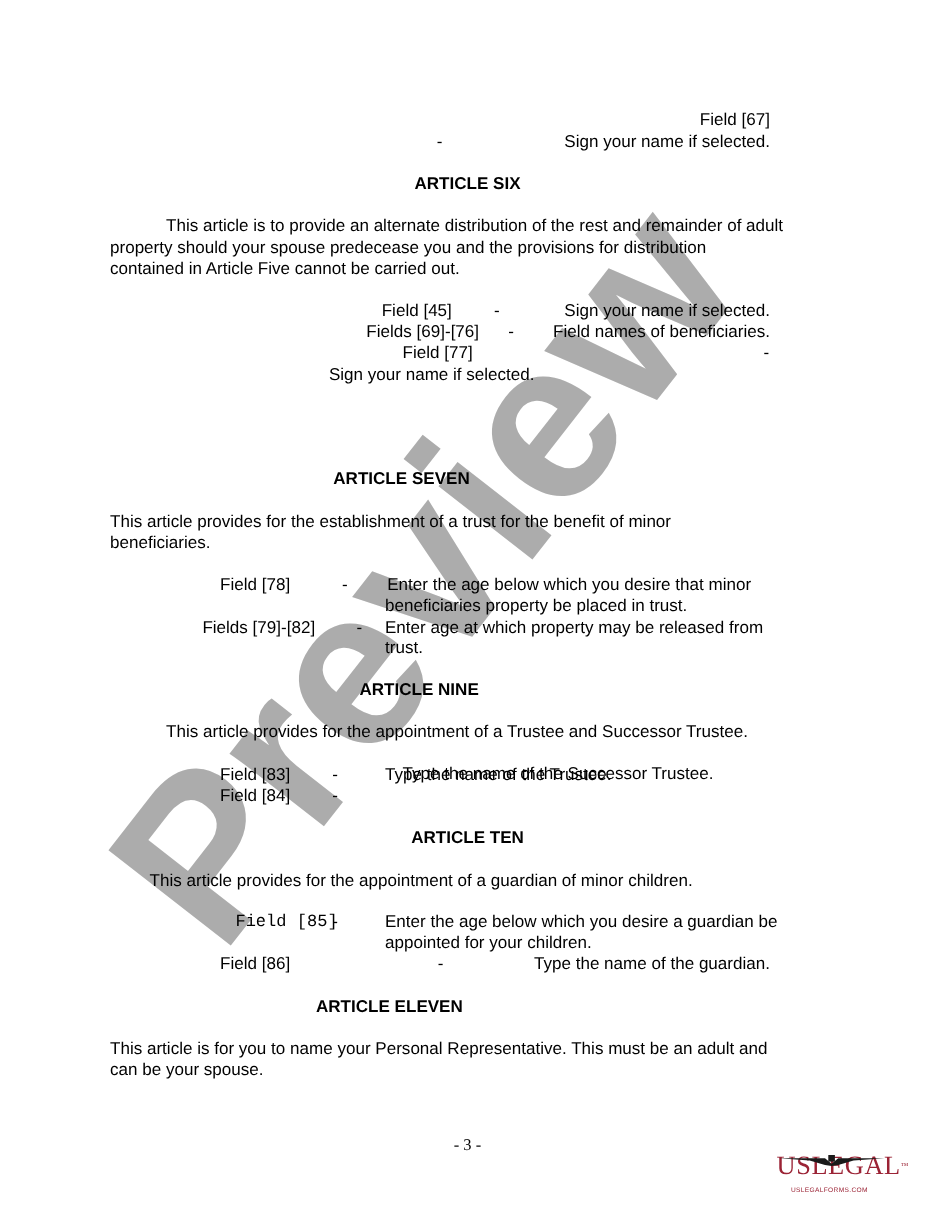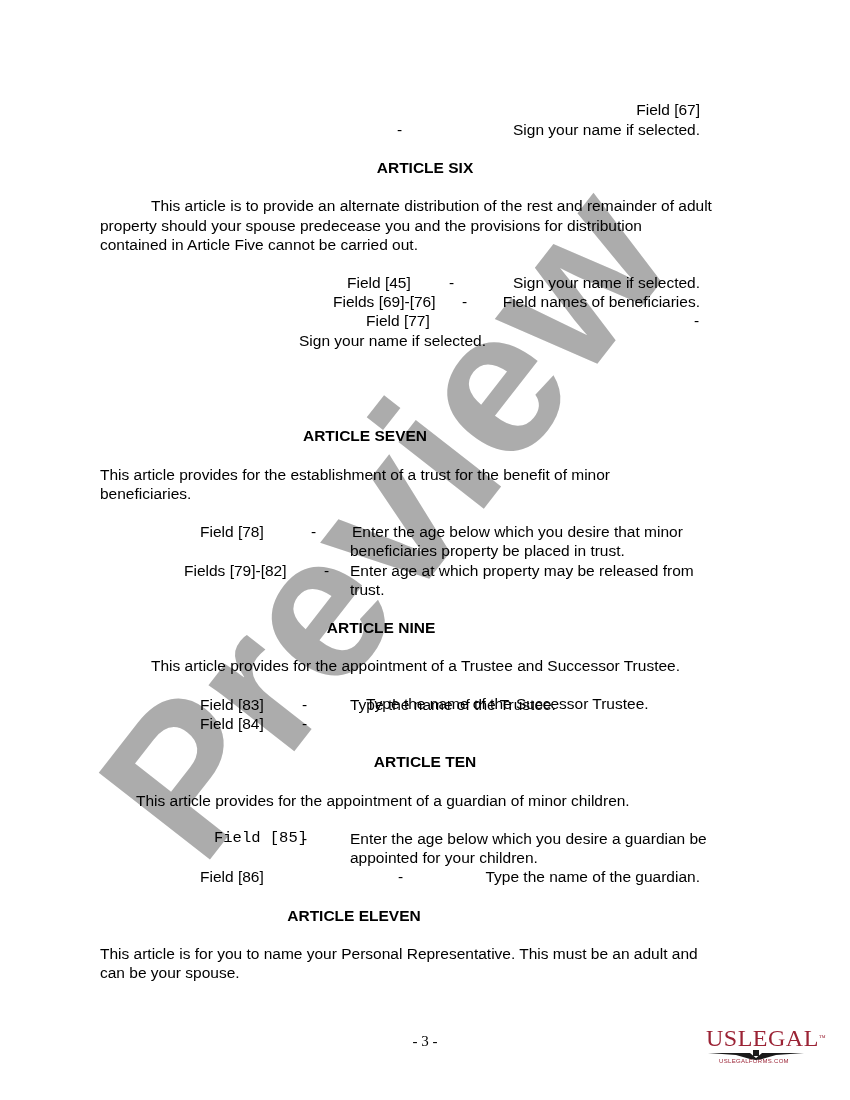--- a/index.html
+++ b/index.html
@@ -5,21 +5,21 @@
   html, body { margin: 0; padding: 0; background: #ffffff; }
   body { width: 850px; height: 1100px; position: relative; overflow: hidden;
          font-family: "Liberation Sans", sans-serif; color: #000; font-size: 15.5px; }
   .abs { position: absolute; white-space: nowrap; line-height: 19px; }
   .heading { font-weight: bold; }
   .center { text-align: center; }
   .right { text-align: center; }
   .watermark { position: absolute; left: 0; top: 0; width: 850px; height: 1100px; pointer-events: none; }
   .footer-page { font-family: "Liberation Serif", serif; font-size: 15px; }
   .logo { position: absolute; left: 706px; top: 1026px; width: 120px; height: 44px; }
-  .logo-text { font-family: "Liberation Serif", serif; font-size: 24px; color: #9b2335; letter-spacing: 0.5px; line-height: 24px; }
+  .logo-text { font-family: "Liberation Serif", serif; font-size: 24px; color: #9b2335; letter-spacing: 0.5px; line-height: 24px; margin-top: 22px; }
   .logo-text .tm { font-size: 7px; vertical-align: top; color: #9b2335; }
   .logo-sub { font-family: "Liberation Sans", sans-serif; font-size: 6px; color: #9b2335; text-align: center; width: 96px; margin-top: 8px; letter-spacing: 0.3px; }
 </style>
 </head>
 <body>
 
 <svg class="watermark" viewBox="0 0 850 1100">
   <text x="0" y="0" transform="translate(440,565) rotate(-52)" text-anchor="middle" font-family="Liberation Sans, sans-serif" font-weight="bold" font-size="205" fill="#a6a6a6" opacity="0.92">Preview</text>
 </svg>
 

